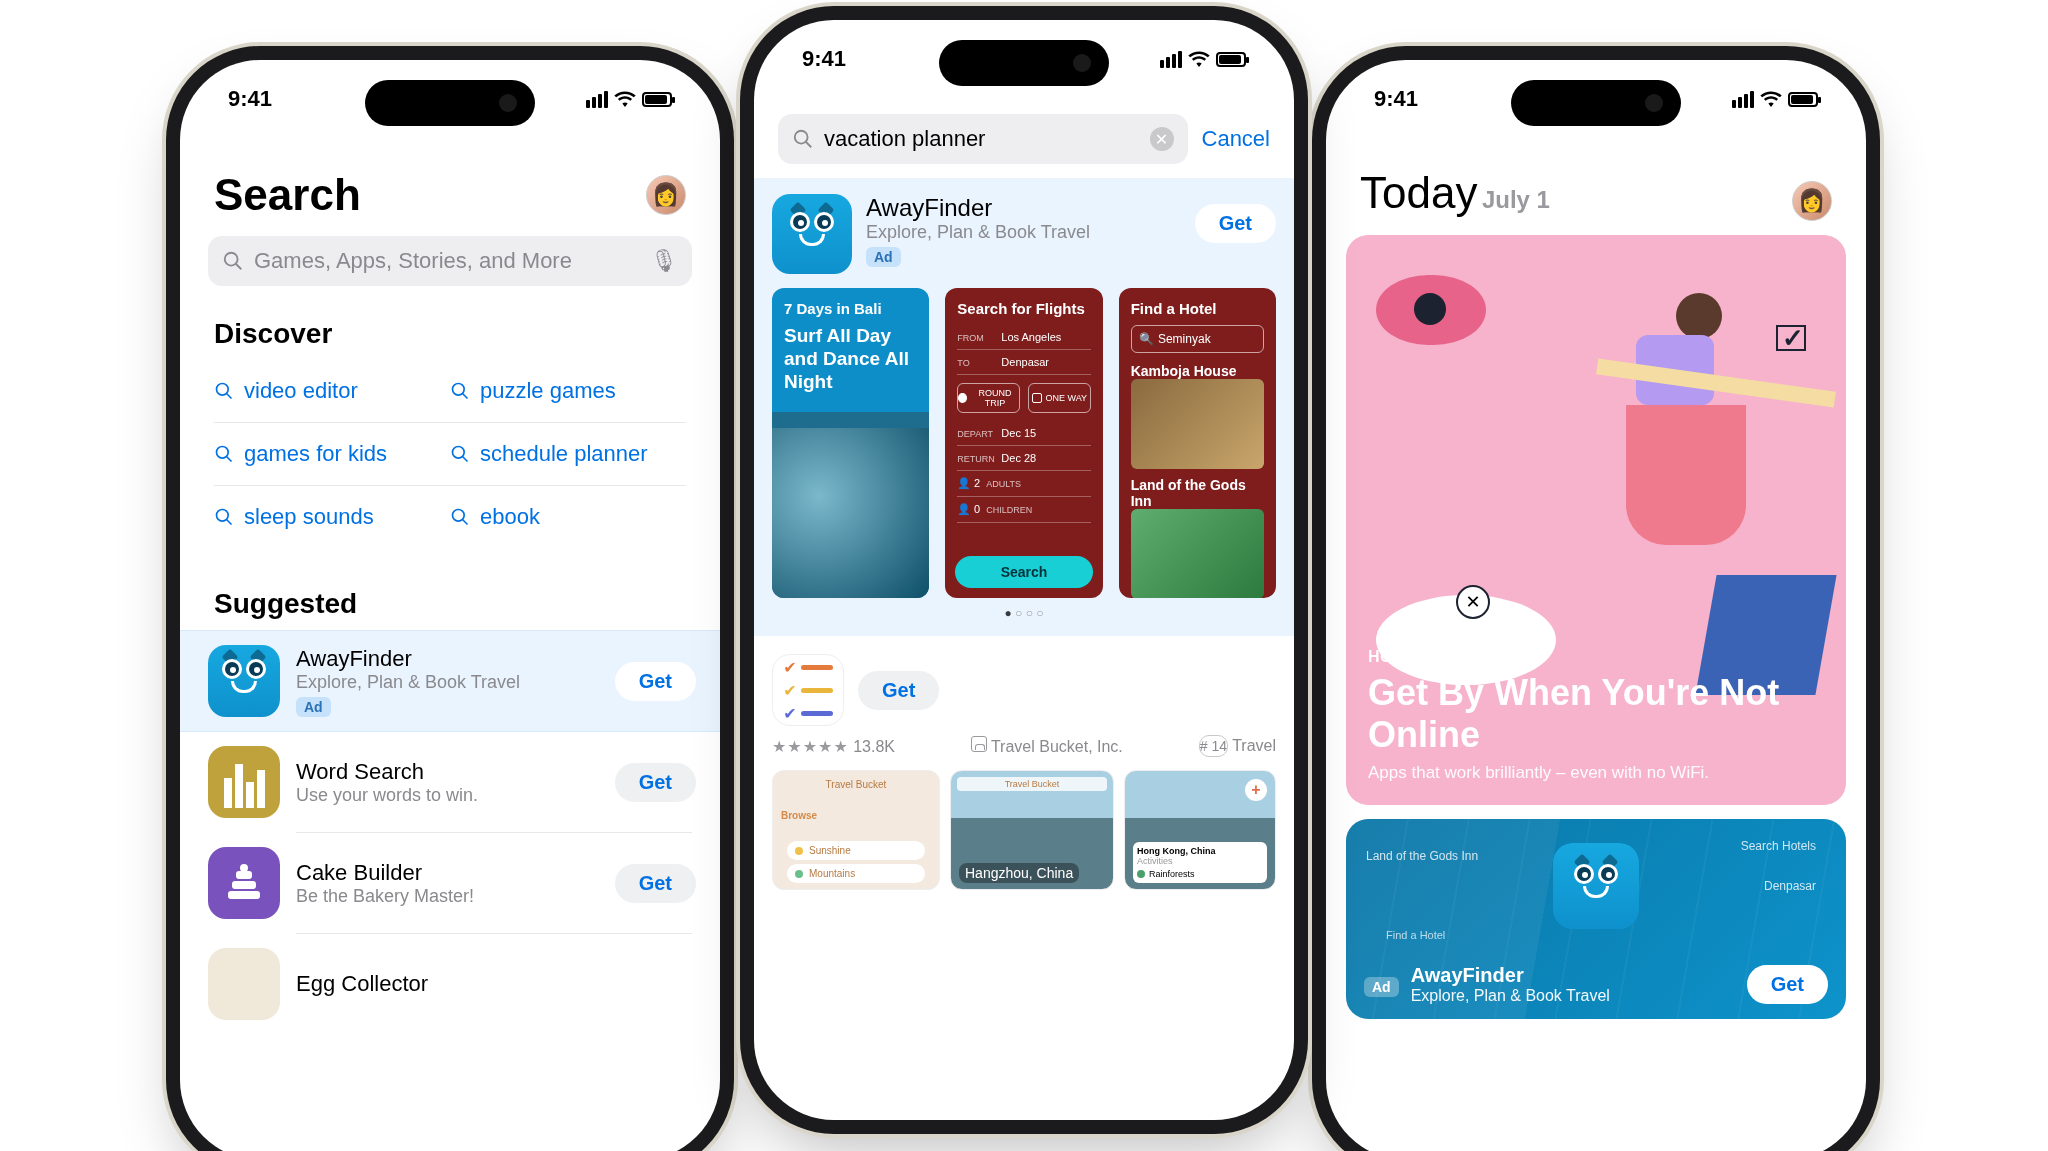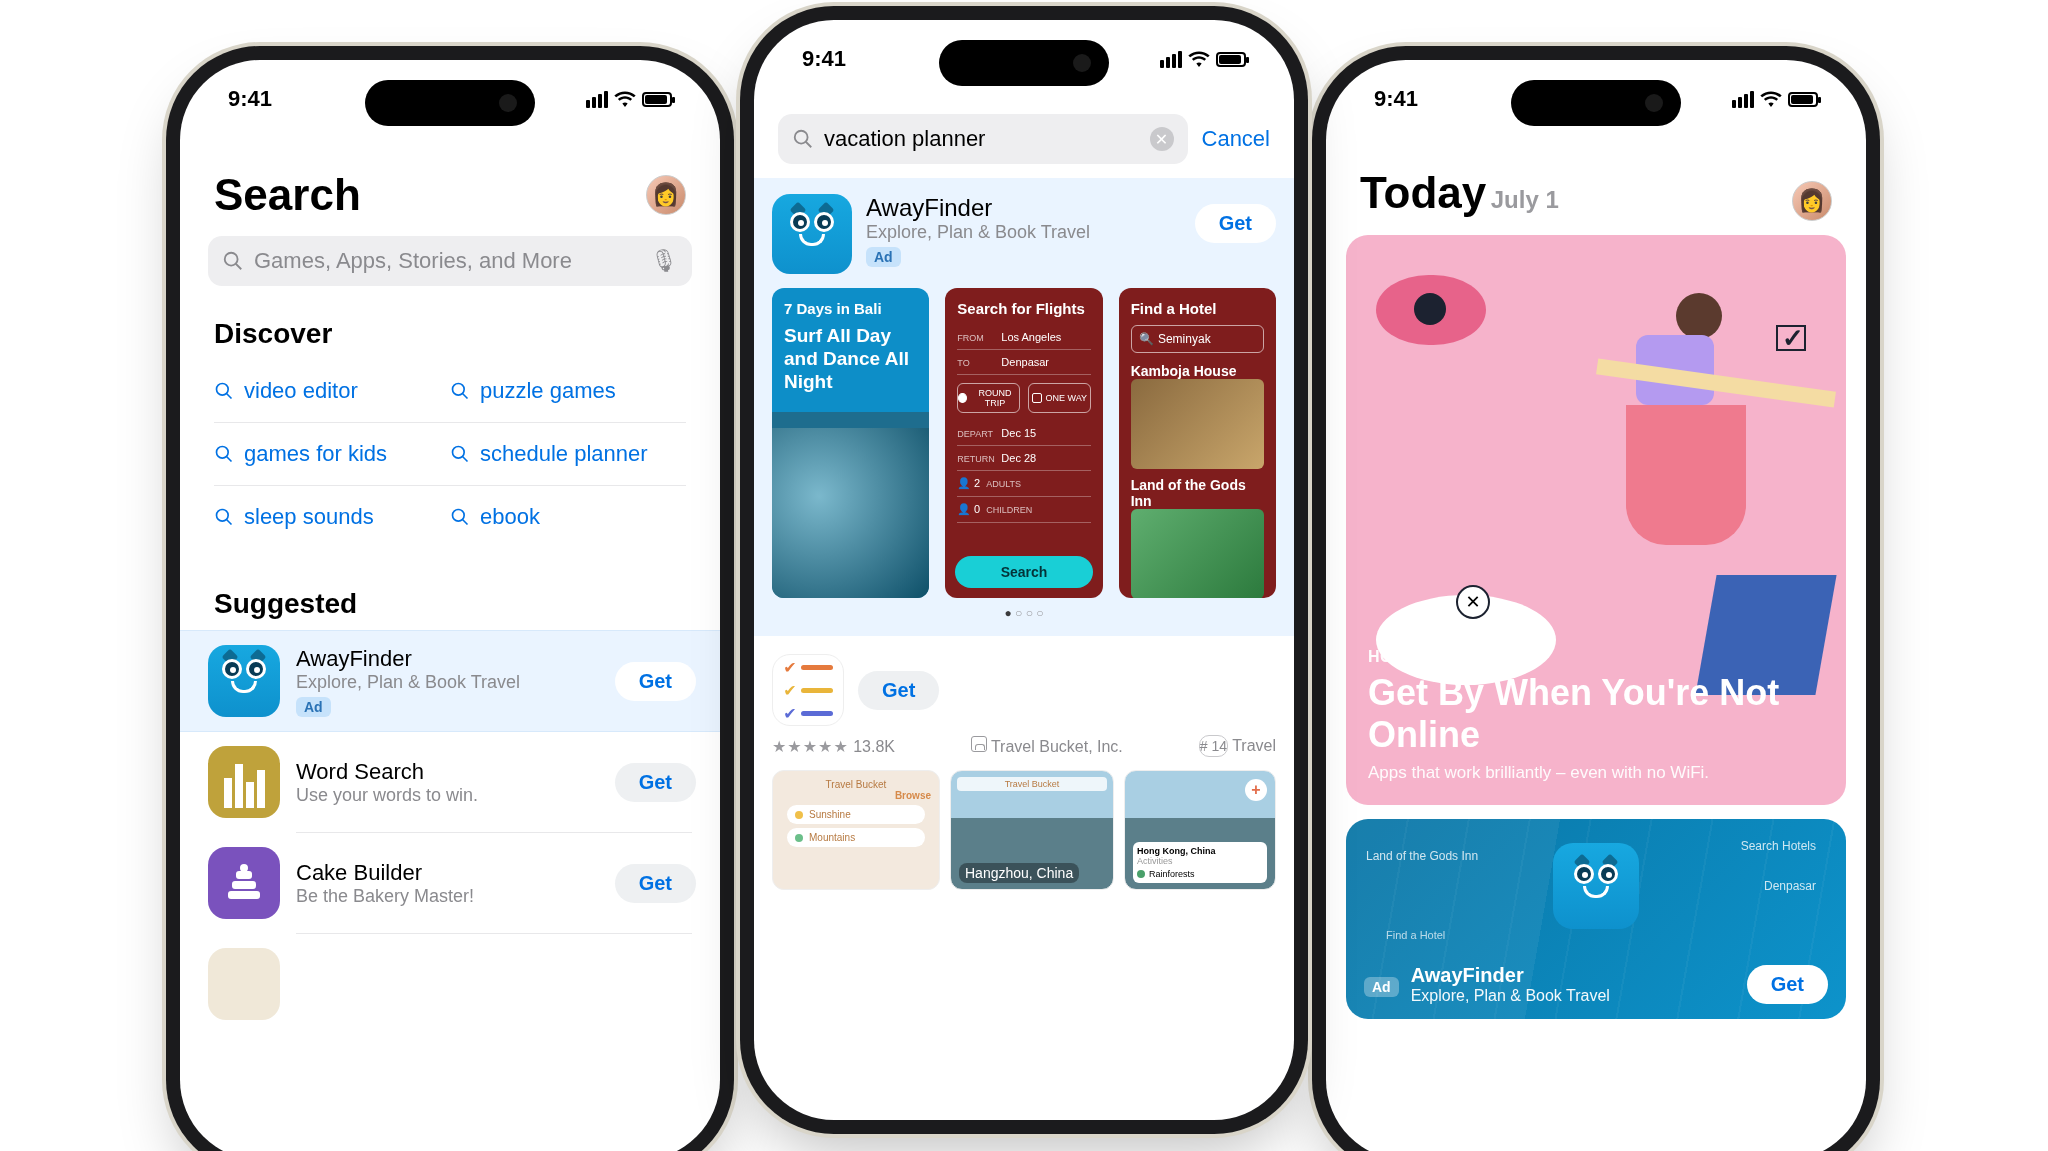--- a/index.html
+++ b/index.html
@@ -142,21 +142,21 @@
   .result2{padding:18px 18px}
   .r2-head{display:flex;align-items:center;gap:14px}
   .rank-pill{border:1px solid #c9c9cc;border-radius:10px;font-size:14px;color:#8a8a8e;padding:2px 0}
   .thumbs{display:flex;gap:10px;margin-top:14px}
   .thumb{flex:1;height:120px;border-radius:12px;background:#f3e9de;overflow:hidden;position:relative;border:1px solid #eee}
   .thumb.city{background:linear-gradient(180deg,#a9cfe3 40%,#5b7f8a 40%)}
   .thumb .plus{position:absolute;top:8px;right:8px;width:22px;height:22px;border-radius:50%;background:#fff;color:#e36d4a;font-weight:700;display:flex;align-items:center;justify-content:center;font-size:16px}
 
   
   .today-row{display:flex;align-items:baseline;gap:12px;padding:28px 34px 14px;justify-content:space-between}
-  .today-title{font-size:44px;font-weight:700}
+  .today-title{font-size:44px;font-weight:400}
   .today-date{font-size:24px;font-weight:700;color:#9a9a9e}
   .today-card{
     margin:0 20px;border-radius:22px;background:#f6b3cb;height:570px;position:relative;overflow:hidden;
   }
   .tc-overlay{position:absolute;left:22px;right:22px;bottom:22px;color:#fff}
   .tc-eyebrow{font-size:16px;font-weight:700;opacity:.95;letter-spacing:.5px}
   .tc-title{font-size:36px;font-weight:800;line-height:1.15;margin:6px 0 8px}
   .tc-sub{font-size:17px;opacity:.95}
   
   .illus{position:absolute;inset:0}
@@ -332,20 +332,23 @@
       <div class="app-meta">
         <div class="app-name">Cake Builder</div>
         <div class="app-sub">Be the Bakery Master!</div>
       </div>
       <button class="get-btn">Get</button>
     </div>
     <div class="divider-under"></div>
 
     <div class="app-row">
       <div class="app-icon egg"></div>
+      <div class="app-meta">
+        <div class="app-name">Egg Collector</div>
+      </div>
     </div>
   </div>
 </div>
 
 <div class="phone center">
   <div class="notch"></div>
   <div class="status-bar">
     <span>9:41</span>
     <span class="status-icons">
       <span class="sig-bars">
@@ -468,21 +471,21 @@
         <button class="get-btn">Get</button>
       </div>
       <div class="meta-line">
         <span><span class="stars">★★★★★</span> <span>13.8K</span></span>
         <span><span class="dev-ic"></span><span>Travel Bucket, Inc.</span></span>
         <span><span class="rank-pill"># 14</span> <span>Travel</span></span>
       </div>
       <div class="thumbs">
         <div class="thumb" style="padding:8px;font-size:10px;color:#b77a42">
           <div style="text-align:center">Travel Bucket</div>
-          <div style="text-align:right;color:#d68a4a;font-weight:700;margin:0 0">Browse</div>
+          <div style="text-align:left;color:#d68a4a;font-weight:700;margin:20px 0">Browse</div>
           <div style="background:#fff;border-radius:12px;padding:4px 8px;margin:4px 6px;display:flex;gap:6px;align-items:center">
               <span style="width:8px;height:8px;border-radius:50%;background:#f0c04a"></span>
               <span>Sunshine</span>
             </div>
           <div style="background:#fff;border-radius:12px;padding:4px 8px;margin:4px 6px;display:flex;gap:6px;align-items:center">
               <span style="width:8px;height:8px;border-radius:50%;background:#6bbf8a"></span>
               <span>Mountains</span>
             </div>
         </div>
         <div class="thumb city" style="padding:6px;font-size:9px;color:#b77a42">

